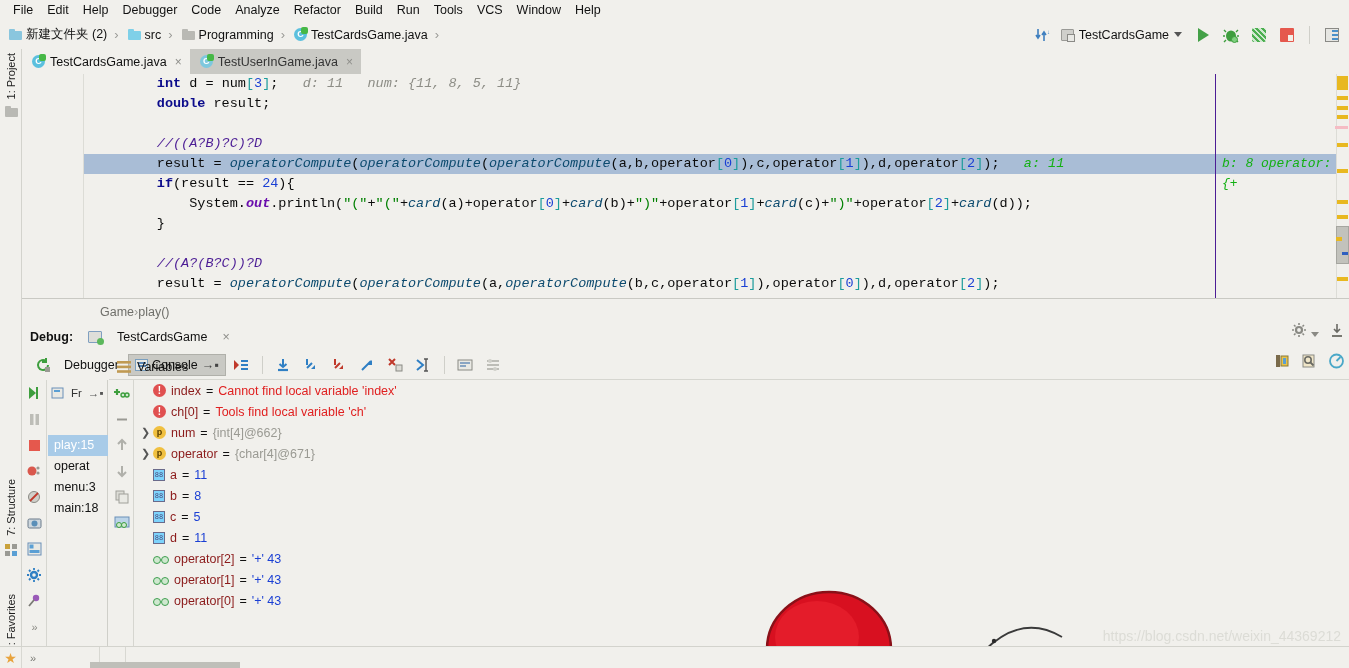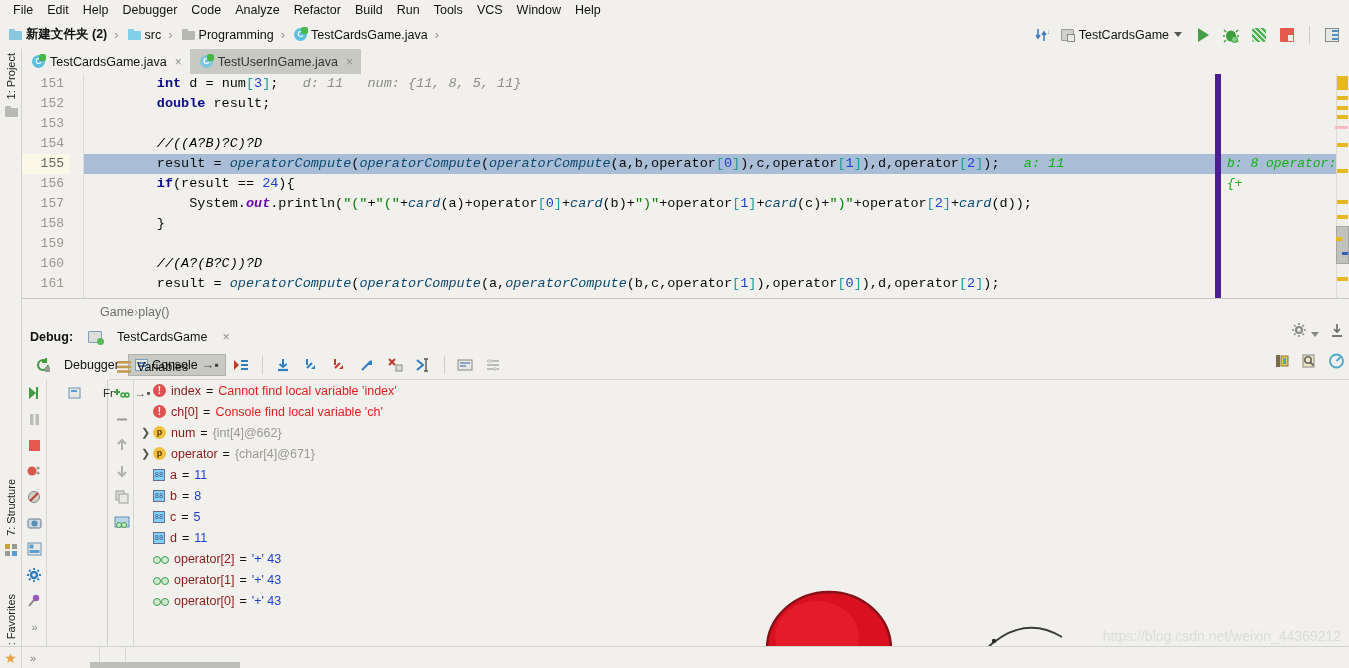--- a/index.html
+++ b/index.html
@@ -80,21 +80,21 @@
   .foldcol{position:absolute;left:48px;top:0;width:14px;height:224px;background:#f1f0ec;border-right:1px solid #dcdcd6;}
   .code { position:absolute; left:62px; top:0; right:0; height:224px;
           font-family:"Liberation Mono", monospace; font-size:13.5px; white-space:pre;
           color:#0b0b0b; }
   .code .row { height:20px; line-height:20px; padding-left:8px; }
   .code .row.cur { background:#a9bdd6; }
   .kw { color:#0c0c8c; font-weight:bold; }
   .num { color:#1a3fd4; }
   .brk { color:#1c9c9c; }
   .str { color:#008000; }
-  .cmt { color:#000000; font-style:italic; }
+  .cmt { color:#4c1d95; font-style:italic; }
   .mth { color:#0c4a6e; font-style:italic; }
   .fld { color:#6a0dad; font-weight:bold; font-style:italic; }
   .hint { color:#8d8d86; font-style:italic; }
   .dbgval { color:#12b012; font-style:italic; }
 
   
   .markerbar { position:absolute; right:0; top:74px; width:13px; height:224px; background:#f1f0ec;
                border-left:1px solid #dcdcd6; }
   .mk { position:absolute; right:1px; width:11px; height:4px; background:#e8b820; }
   .mk.pink{background:#f5bcc4;height:3px;}
@@ -115,21 +115,21 @@
   .sep-v { width:1px; height:18px; background:#cfcfc9; margin:0 5px; }
   .console-ic{width:13px;height:12px;background:#e9e9e4;border:1px solid #7a9fbf;position:relative;}
   .console-ic:after{content:"";position:absolute;left:2px;top:2px;width:8px;height:2px;background:#5a88b8;box-shadow:0 3px 0 #5a88b8;}
 
   
   .framecol { position:absolute; left:0; top:81px; width:86px; height:267px; background:#f1f0ec;
               border-right:1px solid #cfcfc9; }
   .fc-toolbar { position:absolute; left:0; top:0; width:25px; height:267px; border-right:1px solid #d6d6d0; }
   .fbtn{width:25px;height:26px;display:flex;align-items:center;justify-content:center;}
   .frames-head { position:absolute; left:26px; top:0; height:26px; display:flex; align-items:center;
-                 gap:21px; font-size:11.5px; color:#333; padding-left:3px;margin-left:17px; }
+                 gap:6px; font-size:11.5px; color:#333; padding-left:3px; }
   .frame-item { height:21px; line-height:21px; font-size:12.5px; padding-left:6px; color:#111; }
   .frame-item.sel { background:#a8cbe8; color:#fff; }
 
   .varstoolcol{position:absolute;left:87px;top:81px;width:25px;height:267px;border-right:1px solid #d6d6d0;}
   .varshead { position:absolute; left:87px; top:55px; width:1240px; height:26px;
               display:flex; align-items:center; gap:6px; padding-left:8px; font-size:12.5px; color:#111;
               border-bottom:1px solid #d6d6d0; }
   .varsbody { position:absolute; left:113px; top:81px; width:1214px; height:267px; overflow:hidden; }
   .vrow { height:21px; display:flex; align-items:center; gap:5px; padding-left:18px; font-size:12.5px; }
   .vrow .exp { position:absolute; left:6px; width:10px; color:#555; font-size:11px; }
@@ -183,21 +183,21 @@
     <div class="mi">Run</div>
     <div class="mi">Tools</div>
     <div class="mi">VCS</div>
     <div class="mi">Window</div>
     <div class="mi">Help</div>
   </div>
 
   <div class="navbar">
     <div class="crumb">
       <span class="folder-ic bl"></span>
-      <span style="font-weight:bold">新建文件夹 (2)</span>
+      <span style="font-weight:normal">新建文件夹 (2)</span>
       <span class="sep">›</span>
     </div>
     <div class="crumb">
       <span class="folder-ic"></span>
       <span>src</span>
       <span class="sep">›</span>
     </div>
     <div class="crumb">
       <span class="folder-ic gray"></span>
       <span>Programming</span>
@@ -272,38 +272,24 @@
       <span class="x">×</span>
     </div>
     <div class="tab inactive">
       <span class="cls-ic" style="background:#7ec8de">C</span>
       <span>TestUserInGame.java</span>
       <span class="x">×</span>
     </div>
   </div>
 
   <div class="editor">
-    <div class="gutter" id="gutter">
-        <div class="ln">151</div>
-        <div class="ln">152</div>
-        <div class="ln">153</div>
-        <div class="ln">154</div>
-        <div class="ln cur">155</div>
-        <div class="ln">156</div>
-        <div class="ln">157</div>
-        <div class="ln">158</div>
-        <div class="ln">159</div>
-        <div class="ln">160</div>
-        <div class="ln">161</div>
-        <div class="ln">162</div>
-      </div>
     <div class="foldcol"></div>
     <div class="code" id="code"><div class="row">        <span class="kw">int</span> d = num<span class="brk">[</span><span class="num">3</span><span class="brk">]</span>;   <span class="hint">d: 11   num: {11, 8, 5, 11}</span></div><div class="row">        <span class="kw">double</span> result;</div><div class="row"></div><div class="row">        <span class="cmt">//((A?B)?C)?D</span></div><div class="row cur">        result = <span class="mth">operatorCompute</span>(<span class="mth">operatorCompute</span>(<span class="mth">operatorCompute</span>(a,b,operator<span class="brk">[</span><span class="num">0</span><span class="brk">]</span>),c,operator<span class="brk">[</span><span class="num">1</span><span class="brk">]</span>),d,operator<span class="brk">[</span><span class="num">2</span><span class="brk">]</span>);   <span class="dbgval">a: 11</span></div><div class="row">        <span class="kw">if</span>(result == <span class="num">24</span>){</div><div class="row">            System.<span class="fld">out</span>.println(<span class="str">"("</span>+<span class="str">"("</span>+<span class="mth">card</span>(a)+operator<span class="brk">[</span><span class="num">0</span><span class="brk">]</span>+<span class="mth">card</span>(b)+<span class="str">")"</span>+operator<span class="brk">[</span><span class="num">1</span><span class="brk">]</span>+<span class="mth">card</span>(c)+<span class="str">")"</span>+operator<span class="brk">[</span><span class="num">2</span><span class="brk">]</span>+<span class="mth">card</span>(d));</div><div class="row">        }</div><div class="row"></div><div class="row">        <span class="cmt">//(A?(B?C))?D</span></div><div class="row">        result = <span class="mth">operatorCompute</span>(<span class="mth">operatorCompute</span>(a,<span class="mth">operatorCompute</span>(b,c,operator<span class="brk">[</span><span class="num">1</span><span class="brk">]</span>),operator<span class="brk">[</span><span class="num">0</span><span class="brk">]</span>),d,operator<span class="brk">[</span><span class="num">2</span><span class="brk">]</span>);</div><div class="row">        <span class="kw">if</span>(result == <span class="num">24</span>){</div></div>
 
-    <div style="position:absolute;left:1193px;top:0;width:134px;height:224px;border-left:6px solid #4c1d95;">
+    <div style="position:absolute;left:1193px;top:0;width:134px;height:224px;border-left:1px solid #4c1d95;">
       <div style="position:absolute;top:80px;left:0;width:134px;height:20px;background:#a9bdd6;line-height:20px;padding-left:6px;font-family:'Liberation Mono',monospace;font-size:13px;" class="dbgval">b: 8   operator: {+</div>
     </div>
   </div>
 
   <div class="markerbar">
     <div class="mk" style="top:2px;height:14px;"></div>
     <div class="mk" style="top:22px;"></div>
     <div class="mk" style="top:32px;"></div>
     <div class="mk" style="top:41px;"></div>
     <div class="mk pink" style="top:52px;width:13px;"></div>
@@ -504,20 +490,26 @@
         <div class="fbtn" style="font-size:11px;color:#8a8a84;">»</div>
       </div>
       <div class="frames-head">
         <svg width="14" height="13" viewBox="0 0 14 13">
             <rect x="1" y="1" width="11" height="10" fill="#e9e9e4" stroke="#6a8fb8"></rect>
             <rect x="3" y="3" width="6" height="2" fill="#5a9fd4"></rect>
           </svg>
         <span>Fr</span>
           <span style="color:#555">→▪</span>
       </div>
+      <div style="position:absolute;left:26px;top:55px;width:60px;" id="frames-list">
+          <div class="frame-item sel">play:15</div>
+          <div class="frame-item">operat</div>
+          <div class="frame-item">menu:3</div>
+          <div class="frame-item">main:18</div>
+        </div>
     </div>
 
     <div class="varstoolcol">
       <div class="fbtn">
         <svg width="16" height="15" viewBox="0 0 16 15">
             <path d="M3 3v6M0 6h6" stroke="#3e9e3e" stroke-width="2.2"></path>
             <path d="M7 9a2 2 0 1 0 4 0a2 2 0 1 0-4 0" fill="#cfe8cf" stroke="#3e9e3e" stroke-width="1.4"></path>
             <path d="M11 9a2 2 0 1 0 4 0a2 2 0 1 0-4 0" fill="#cfe8cf" stroke="#3e9e3e" stroke-width="1.4"></path>
           </svg>
       </div>
@@ -567,21 +559,21 @@
             <span class="vname">index</span>
             <span class="veq"> = </span>
             <span class="verr">Cannot find local variable 'index'</span>
           </div>
         </div>
         <div class="vrow-wrap">
           <div class="vrow">
             <span class="err-ic">!</span>
             <span class="vname">ch[0]</span>
             <span class="veq"> = </span>
-            <span class="verr">Console find local variable 'ch'</span>
+            <span class="verr">Tools find local variable 'ch'</span>
           </div>
         </div>
         <div class="vrow-wrap">
           <div class="vrow">
             <span class="exp">❯</span>
             <span class="p-ic">p</span>
             <span class="vname">num</span>
             <span class="veq"> = </span>
             <span class="vref">{int[4]@662}</span>
           </div>

